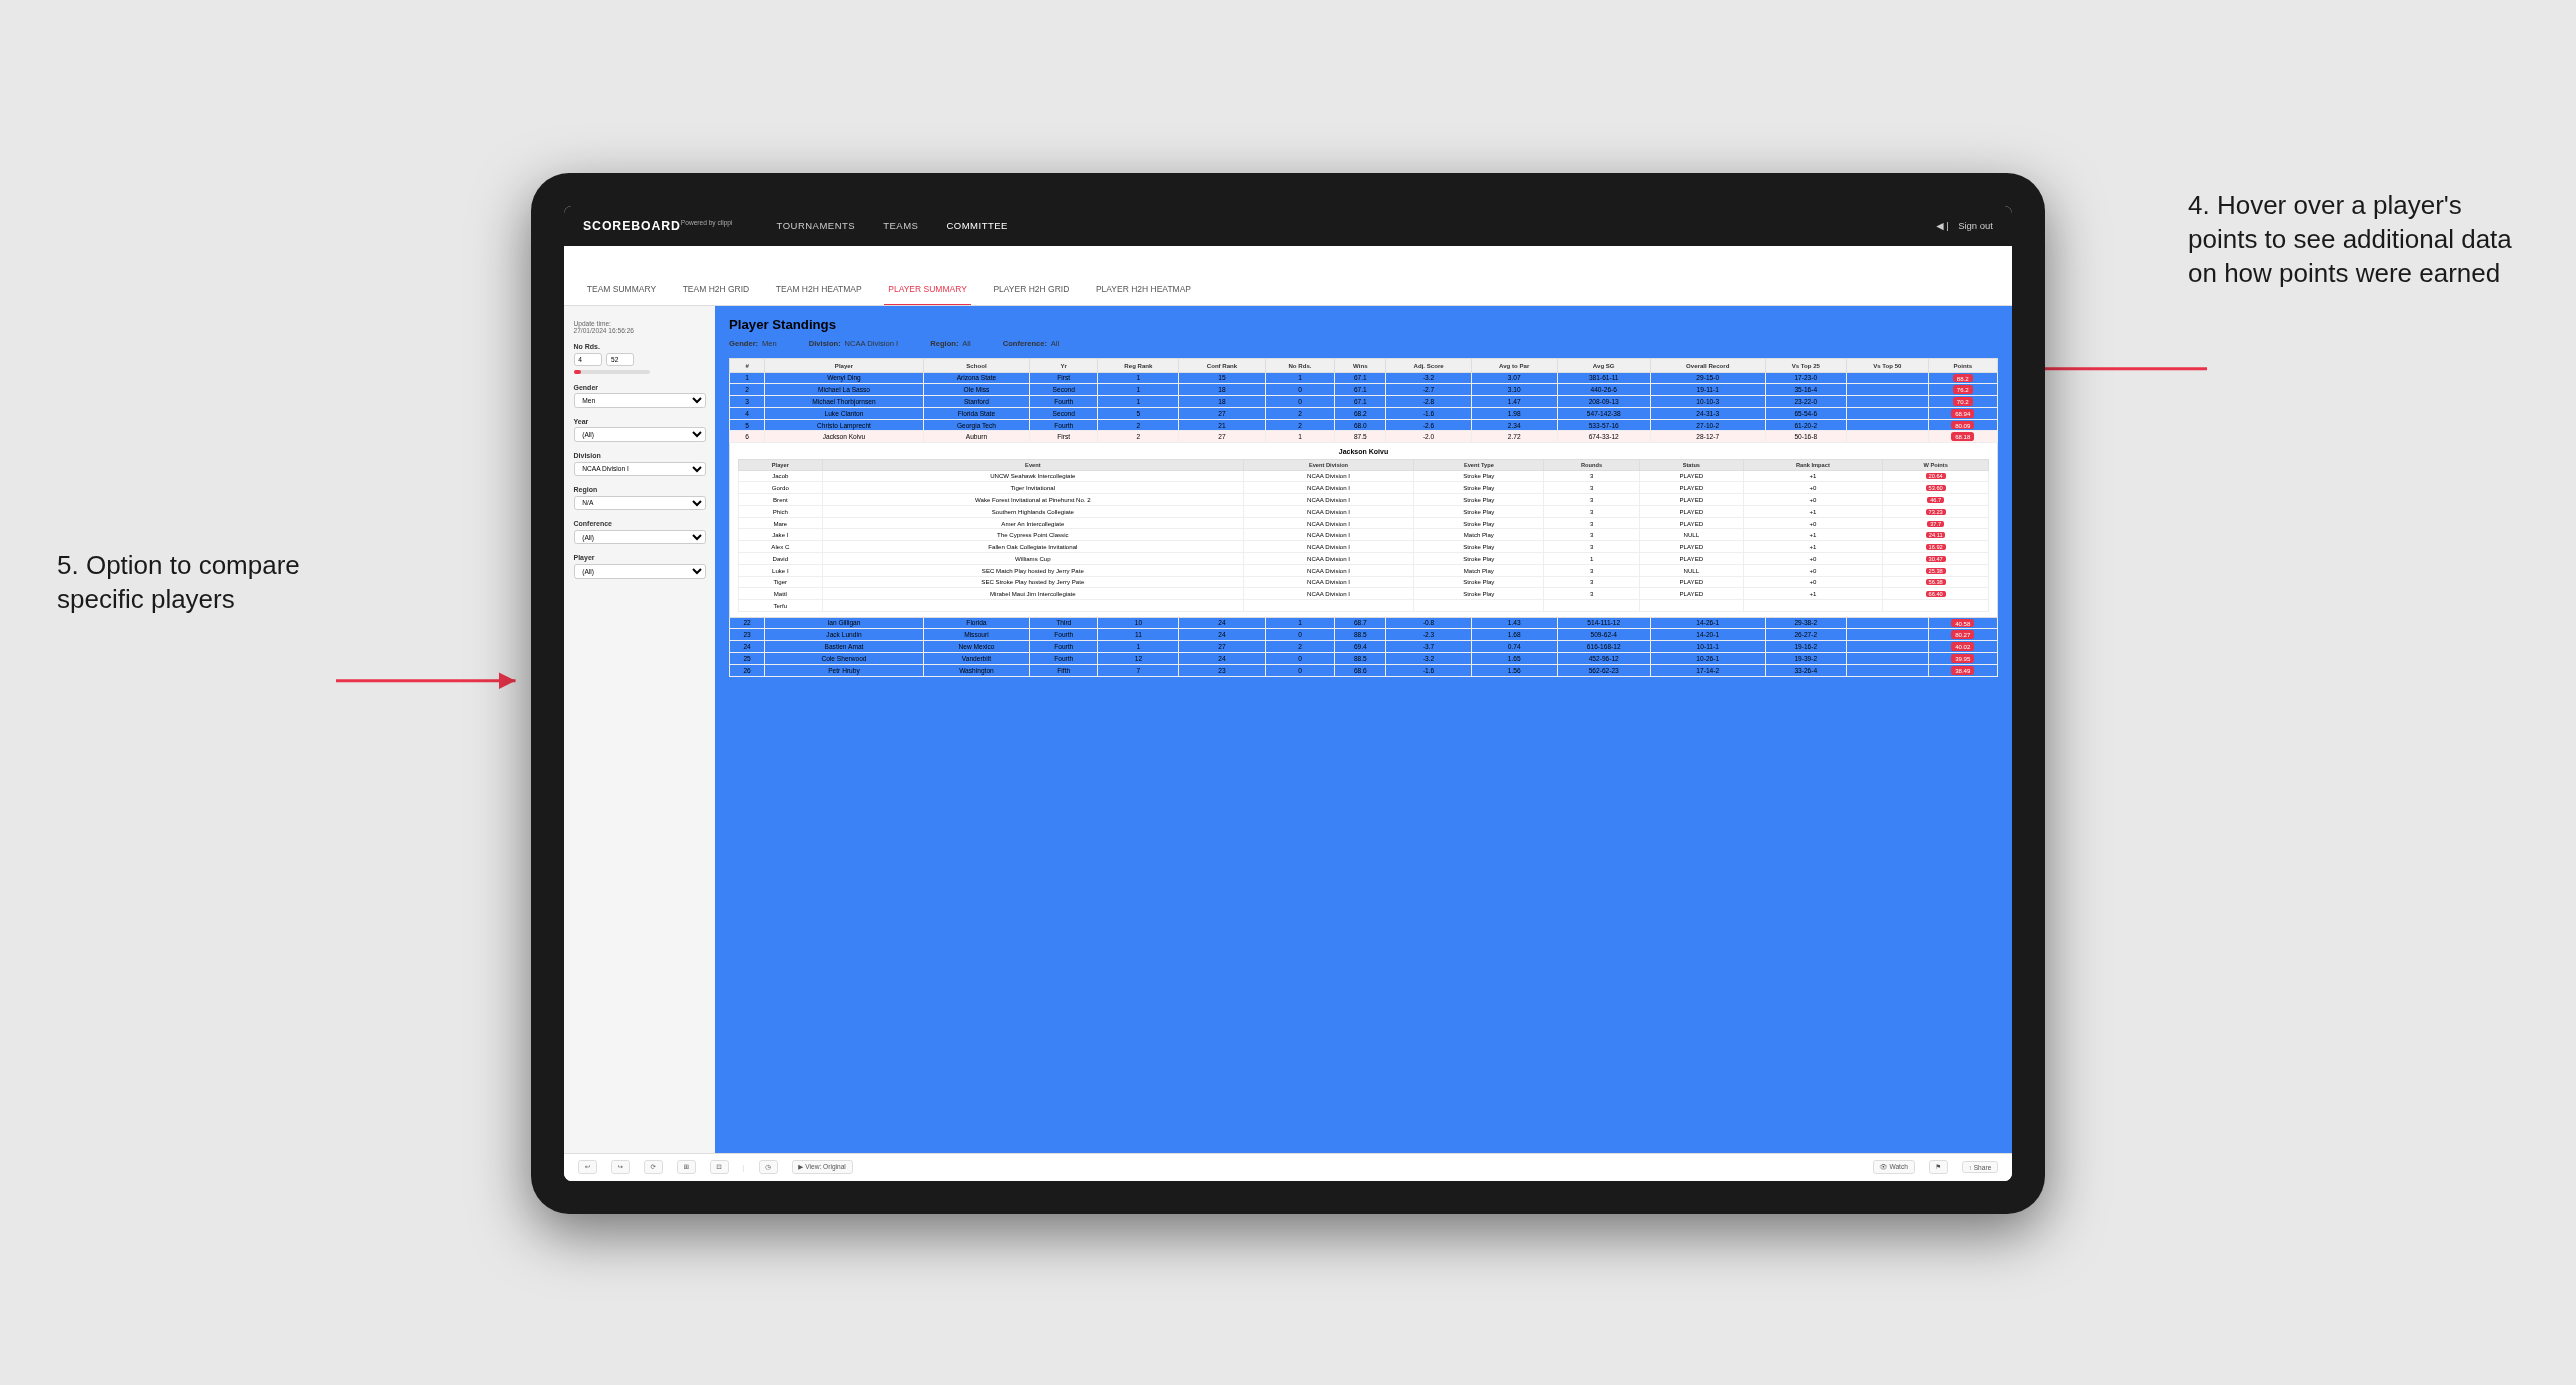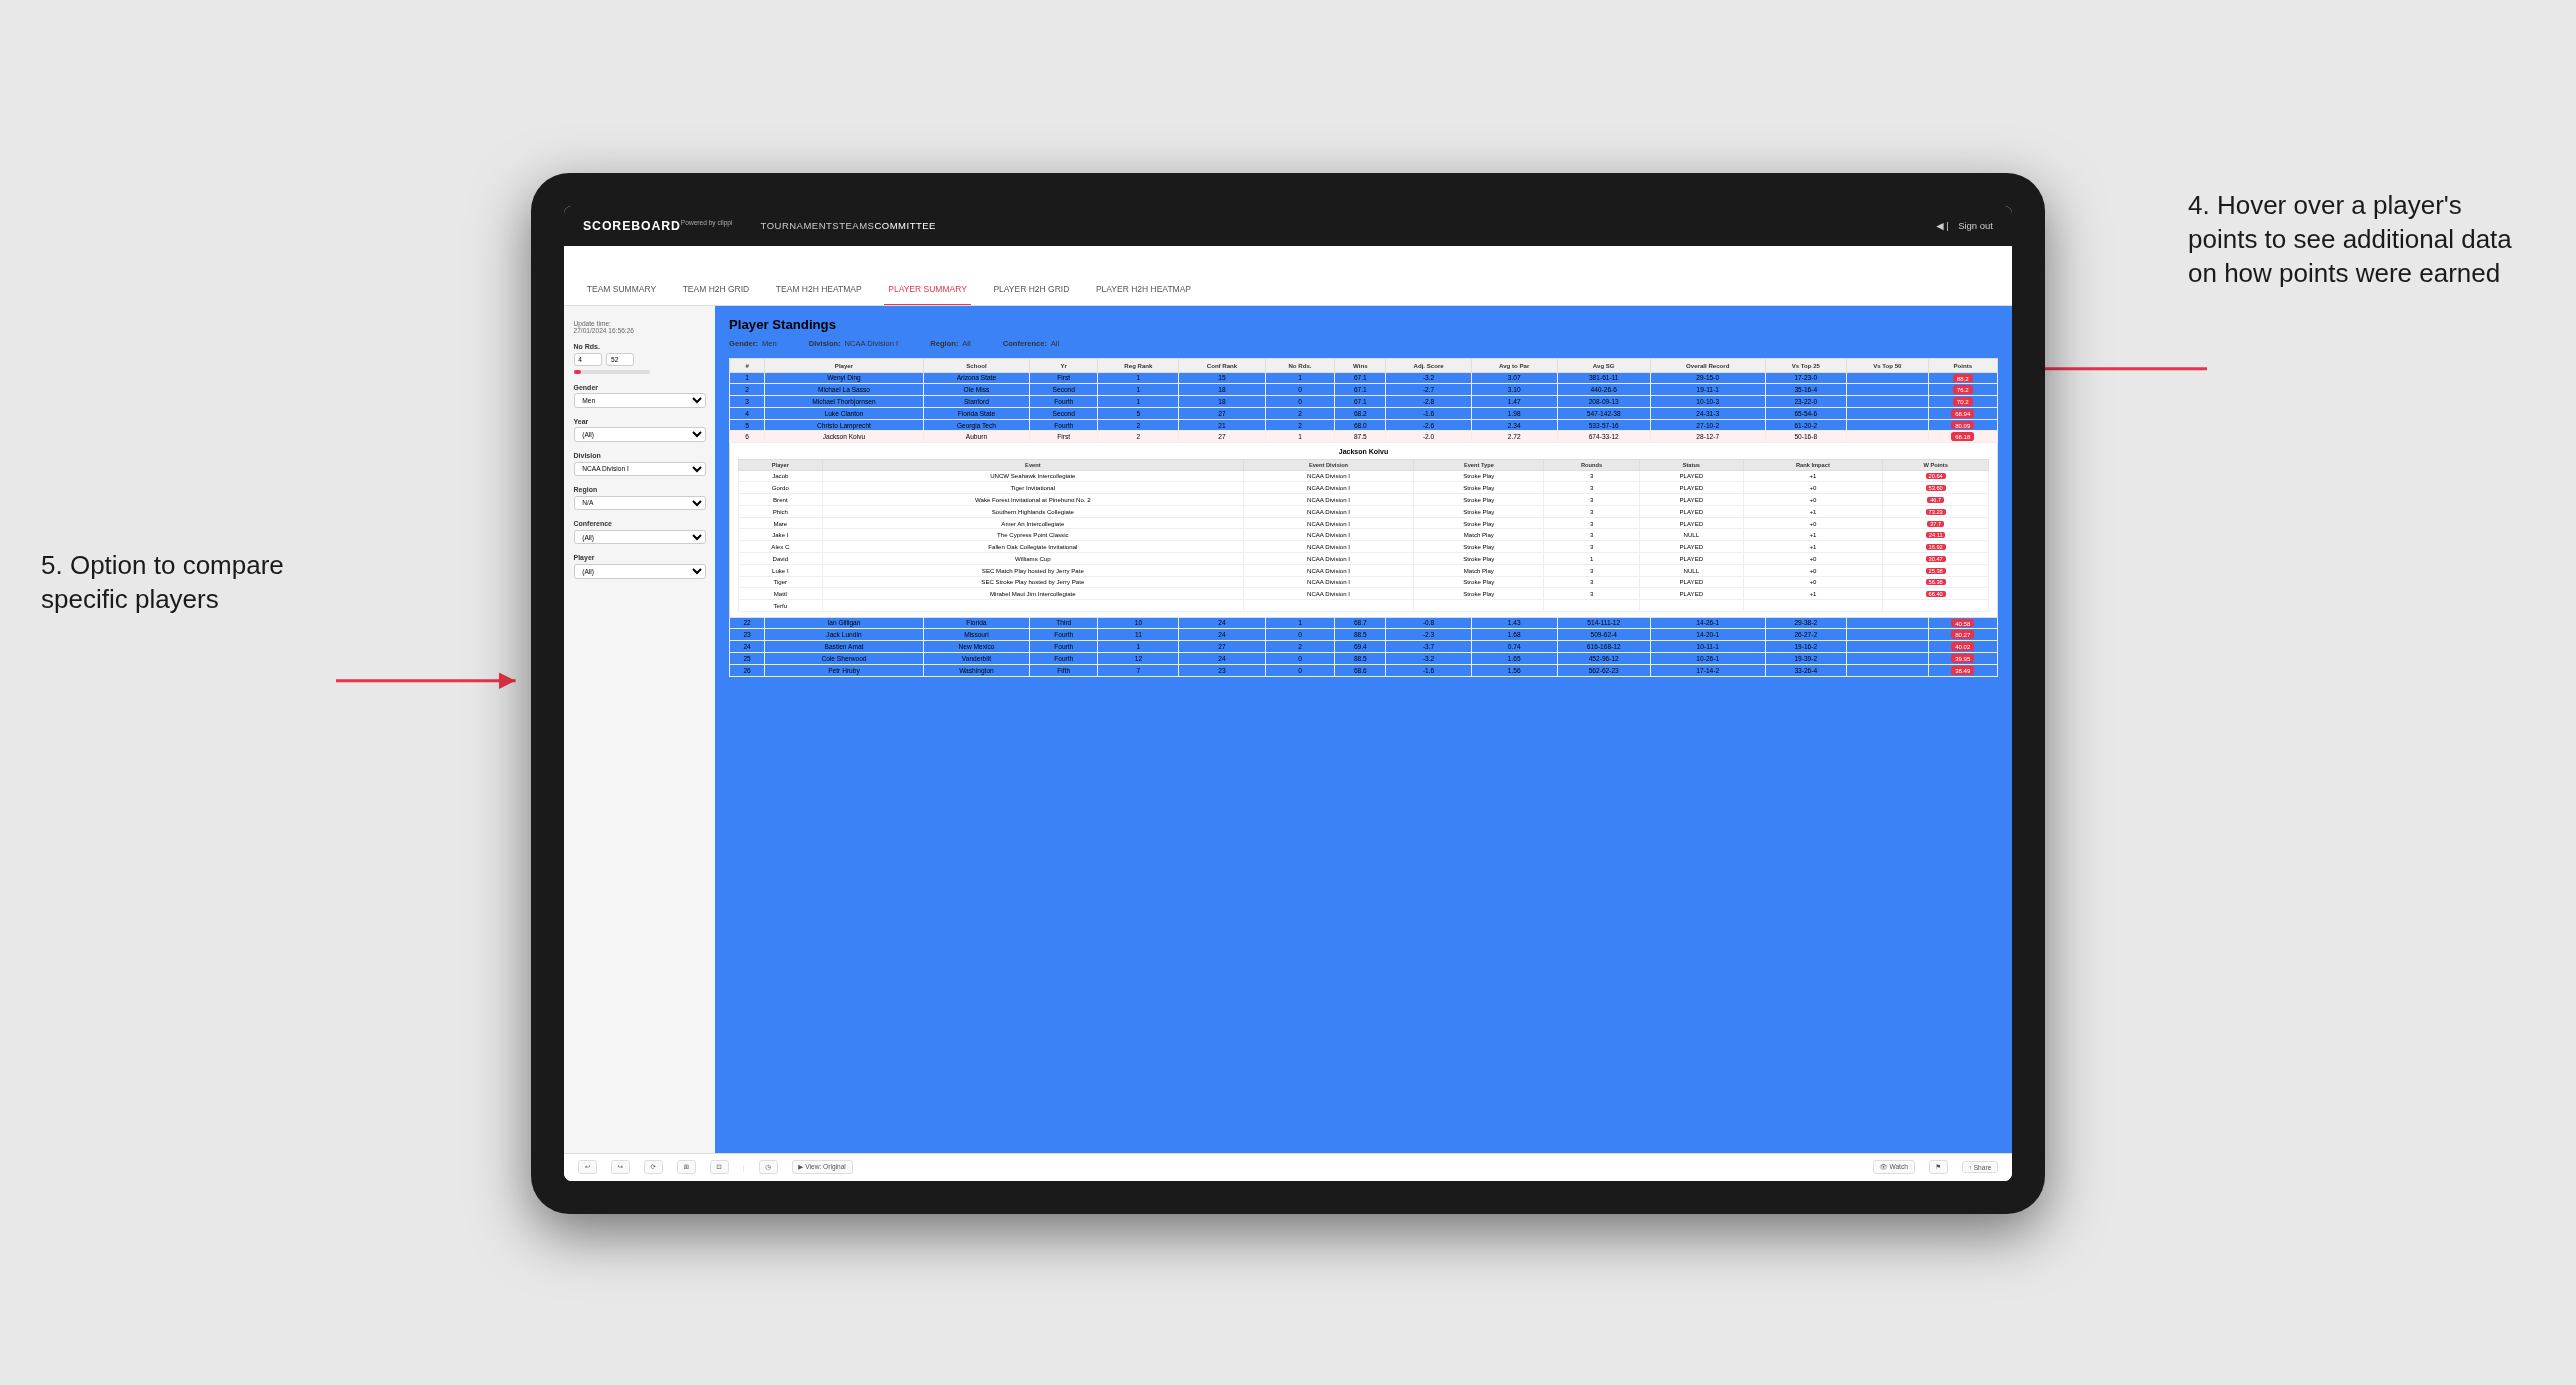--- a/index.html
+++ b/index.html
@@ -65,21 +65,23 @@
       letter-spacing: 0.9px;
     }
 
     .logo-sub {
       color: #aaa;
       font-size: 6.6px;
     }
 
     .nav-links {
       display: flex;
+      gap: 28px;
       flex: 1;
+      margin-left: 16px;
     }
 
     .nav-link {
       color: #ccc;
       font-size: 9.5px;
       cursor: pointer;
       letter-spacing: 0.5px;
     }
 
     .nav-link.active {
@@ -323,21 +325,21 @@
       line-height: 1.3;
     }
 
     .annotation-right {
       right: 57px;
       top: 189px;
       width: 331px;
     }
 
     .annotation-left {
-      left: 41px;
+      left: 57px;
       top: 549px;
       width: 284px;
     }
 
     svg.arrow {
       position: absolute;
       overflow: visible;
     }
   </style>
 </head>

